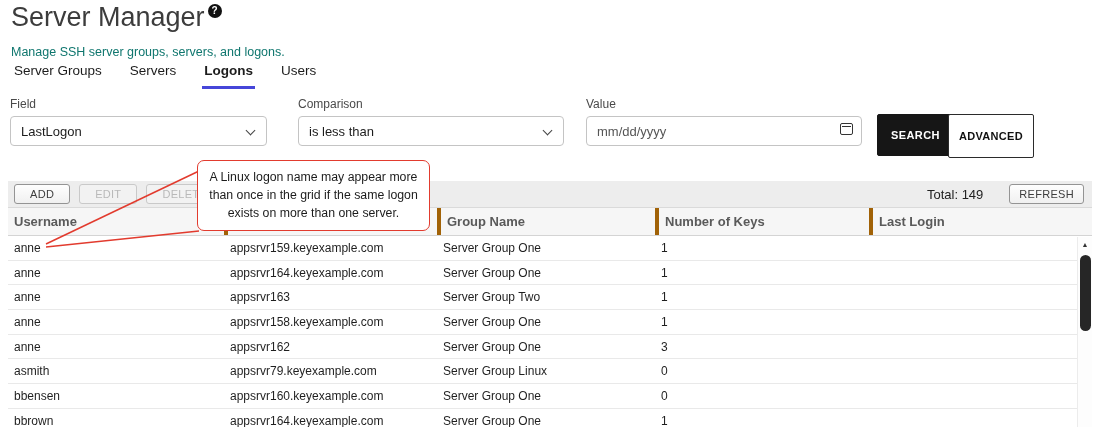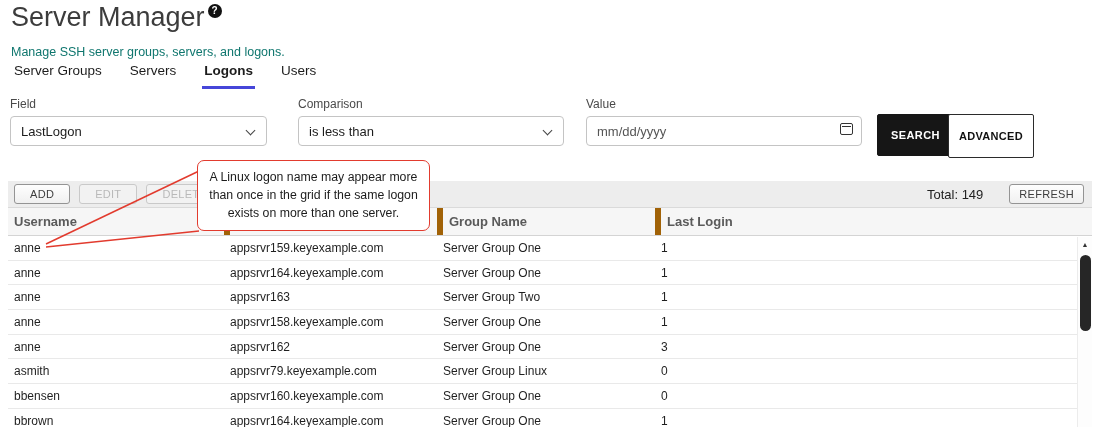--- a/index.html
+++ b/index.html
@@ -51,21 +51,21 @@
           border:1px solid #949494; border-radius:3px; padding:3px 15px; margin-right:9px;
           letter-spacing:.3px; cursor:pointer; }
   .tbtn.disabled { color:#b9b9b9; border-color:#c9c9c9; background:#f2f2f2; }
   .spacer { flex:1; }
   .total { font-size:13px; color:#222; margin-right:26px; }
   .tbtn.refresh { margin-right:2px; padding:3px 9px; }
 
   .thead { height:29px; background:#f6f6f6; border-top:1px solid #dadada; border-bottom:1px solid #d4d4d4;
            display:flex; font-size:13px; font-weight:700; color:#5a5a5a; }
   .hcell { display:flex; align-items:center; height:100%; cursor:pointer; }
-  .hcell + .hcell { border-left:6px solid #a16207; }
+  .hcell + .hcell { border-left:4px solid #a16207; }
   .c { padding-left:6px; overflow:hidden; white-space:nowrap; }
   .c1 { width:216px; } .c2 { width:213px; } .c3 { width:218px; } .c4 { width:214px; } .c5 { flex:1; }
   .trow { height:24.7px; display:flex; align-items:center; border-bottom:1px solid #e9e9e9;
           font-size:12px; color:#1f1f1f; background:#fff; cursor:pointer; }
 
   
   .scrollbar { position:absolute; right:0; top:56px; bottom:0; width:15px; background:#fdfdfd;
                border-left:1px solid #ececec; }
   .scroll-up { height:16px; text-align:center; font-size:7px; color:#333; line-height:16px;
                cursor:pointer; user-select:none; }
@@ -128,20 +128,21 @@
       <button class="tbtn disabled">DELETE</button>
       <div class="spacer"></div>
       <span class="total">Total: 149</span>
       <button class="tbtn refresh">REFRESH</button>
     </div>
 
     <div class="thead">
       <div class="c c1 hcell">Username</div>
       <div class="c c2 hcell">Server Name</div>
       <div class="c c3 hcell">Group Name</div>
+      <div class="c c4 hcell">Number of Keys</div>
       <div class="c c5 hcell">Last Login</div>
     </div>
 
     <div class="tbody">
       <div class="trow">
         <div class="c c1">anne</div>
         <div class="c c2">appsrvr159.keyexample.com</div>
         <div class="c c3">Server Group One</div>
         <div class="c c4">1</div>
         <div class="c c5"></div>

